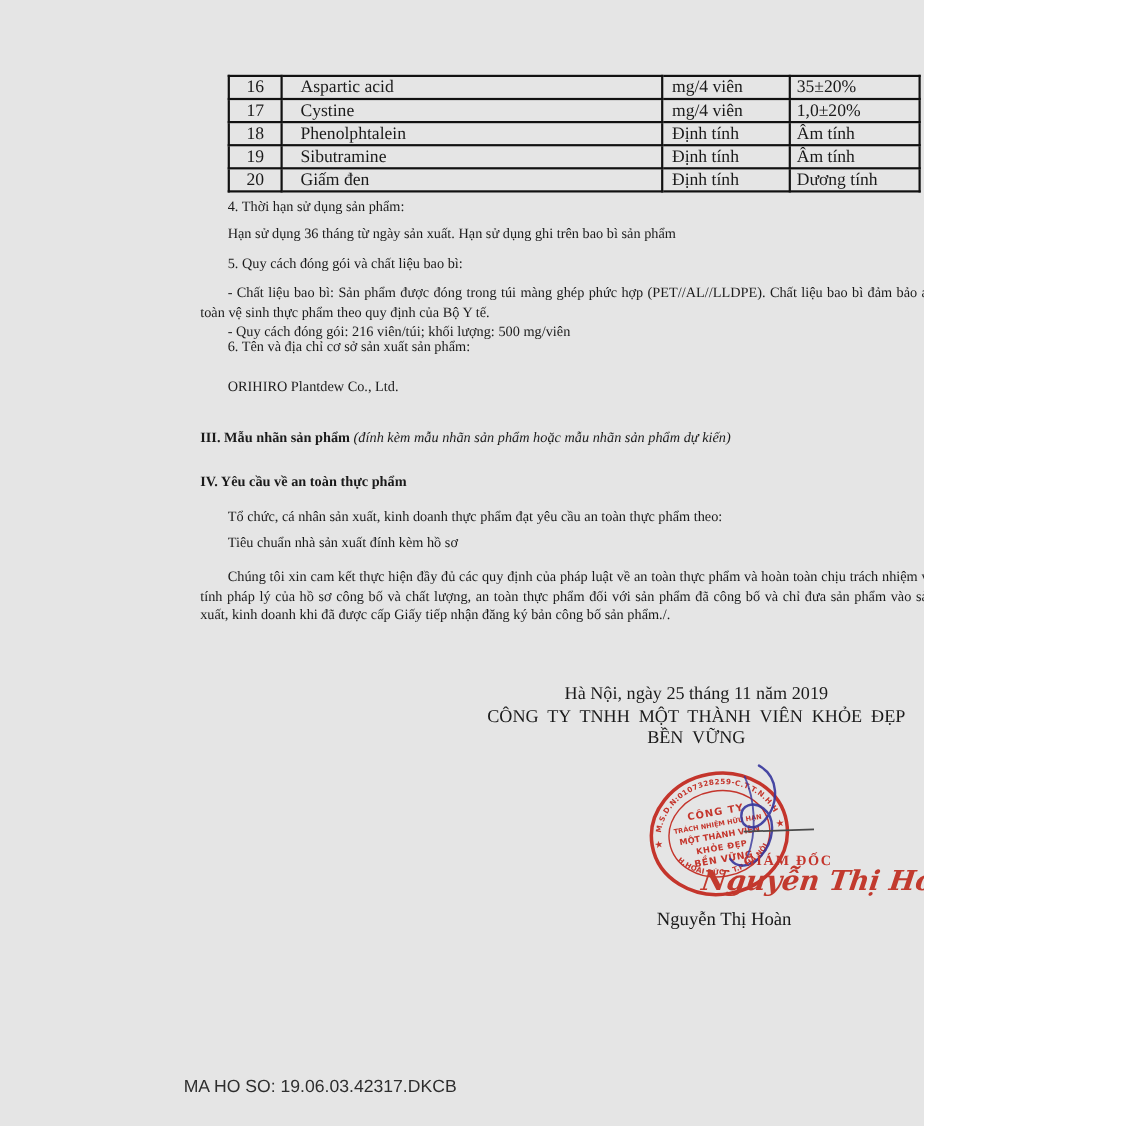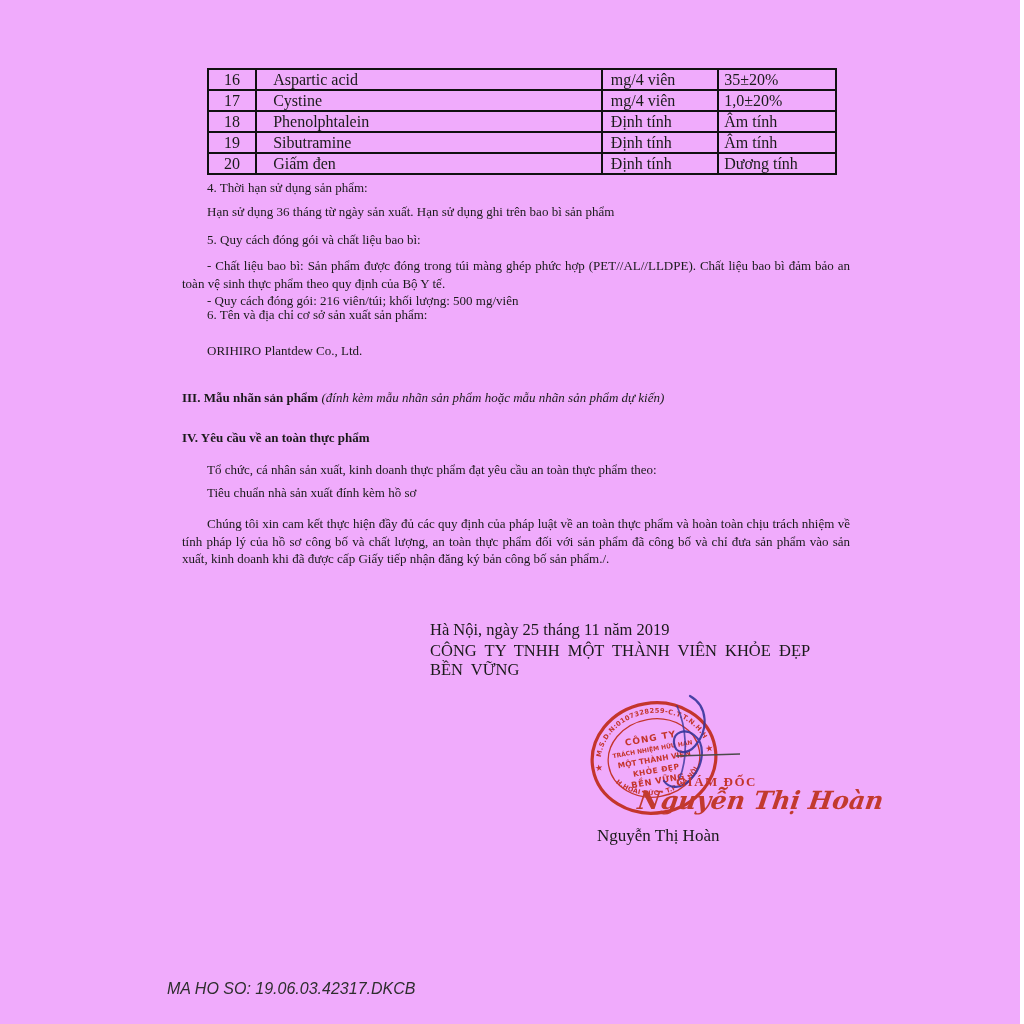--- a/index.html
+++ b/index.html
@@ -1,19 +1,19 @@
 <!DOCTYPE html>
 <html><head>
 <meta charset="utf-8">
 <style>
   html,body{margin:0;padding:0;background:#ffffff;}
   #page{
     position:relative;
-    width:1020px;height:1024px;
-    background:#f0abfc;
+    width:840px;height:1024px;
+    background:#e5e5e5;
     font-family:"Liberation Serif","DejaVu Serif",serif;
     color:#1a1a1a;
     overflow:hidden;
   }
   
   #spec-table{
     position:absolute;left:207px;top:68px;
     border-collapse:collapse;
     width:630px;
     font-size:16px;
@@ -36,21 +36,21 @@
     font-size:13px;line-height:17.5px;
     color:#1a1a1a;
   }
   .ind{padding-left:25px;}
   .findent{text-indent:25px;text-align:justify;}
   .bold{font-weight:bold;}
   .ital{font-style:italic;}
   
   .sigblock{
     position:absolute;left:430px;width:406px;
-    text-align:left;font-size:16.5px;line-height:19px;
+    text-align:center;font-size:16.5px;line-height:19px;
   }
   .company{word-spacing:4px;}
   #stamp-svg{position:absolute;left:558px;top:688px;}
   #director-title{
     position:absolute;left:676px;top:774px;
     color:#c4352c;font-weight:bold;font-size:13px;
     letter-spacing:1.5px;white-space:nowrap;
   }
   #signature-script{
     position:absolute;left:638px;top:786px;
@@ -59,21 +59,21 @@
     transform:skewX(-8deg);
     font-family:"DejaVu Serif",serif;
   }
   #signer-printed{
     position:absolute;left:597px;top:826px;
     font-size:17px;white-space:nowrap;
   }
   #footer-code{
     position:absolute;left:167px;top:980px;
     font-family:"Liberation Sans","DejaVu Sans",sans-serif;
-    font-size:16px;color:#2e2e2e;white-space:nowrap;font-style:italic;
+    font-size:16px;color:#2e2e2e;white-space:nowrap;
   }
   .stamp-text{font-family:"DejaVu Sans",sans-serif;font-weight:bold;}
 </style>
 </head>
 <body>
 
 <div id="page">
 
   <table id="spec-table">
     <tbody>

